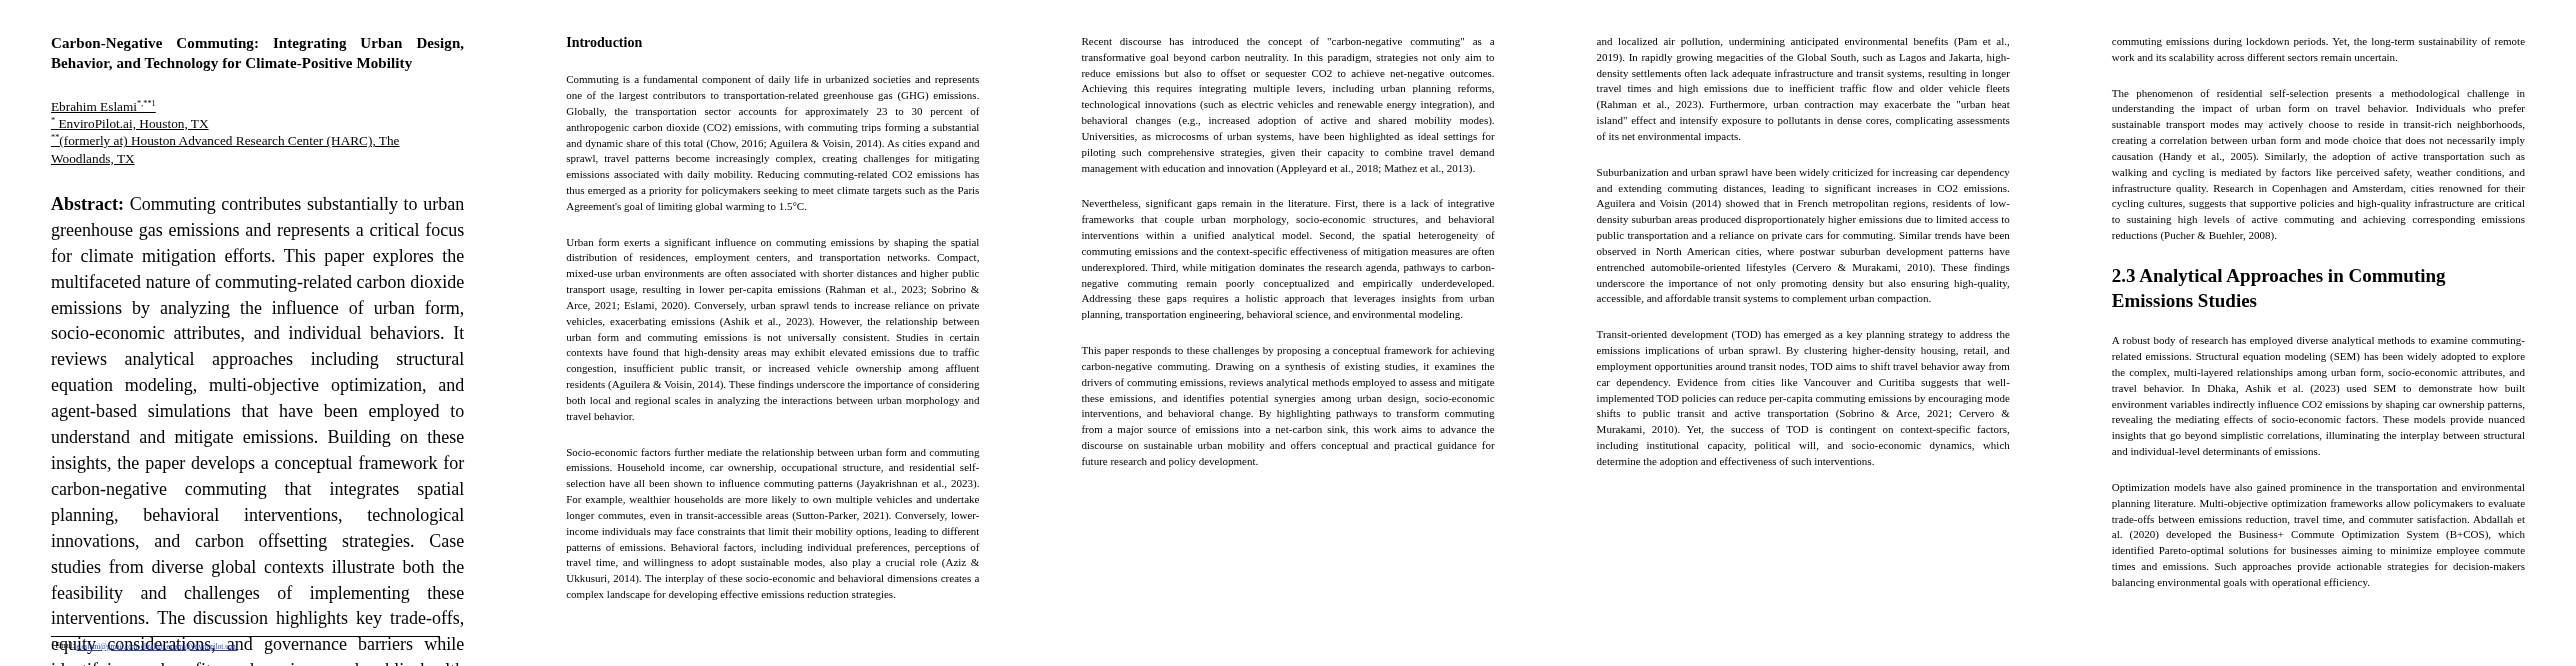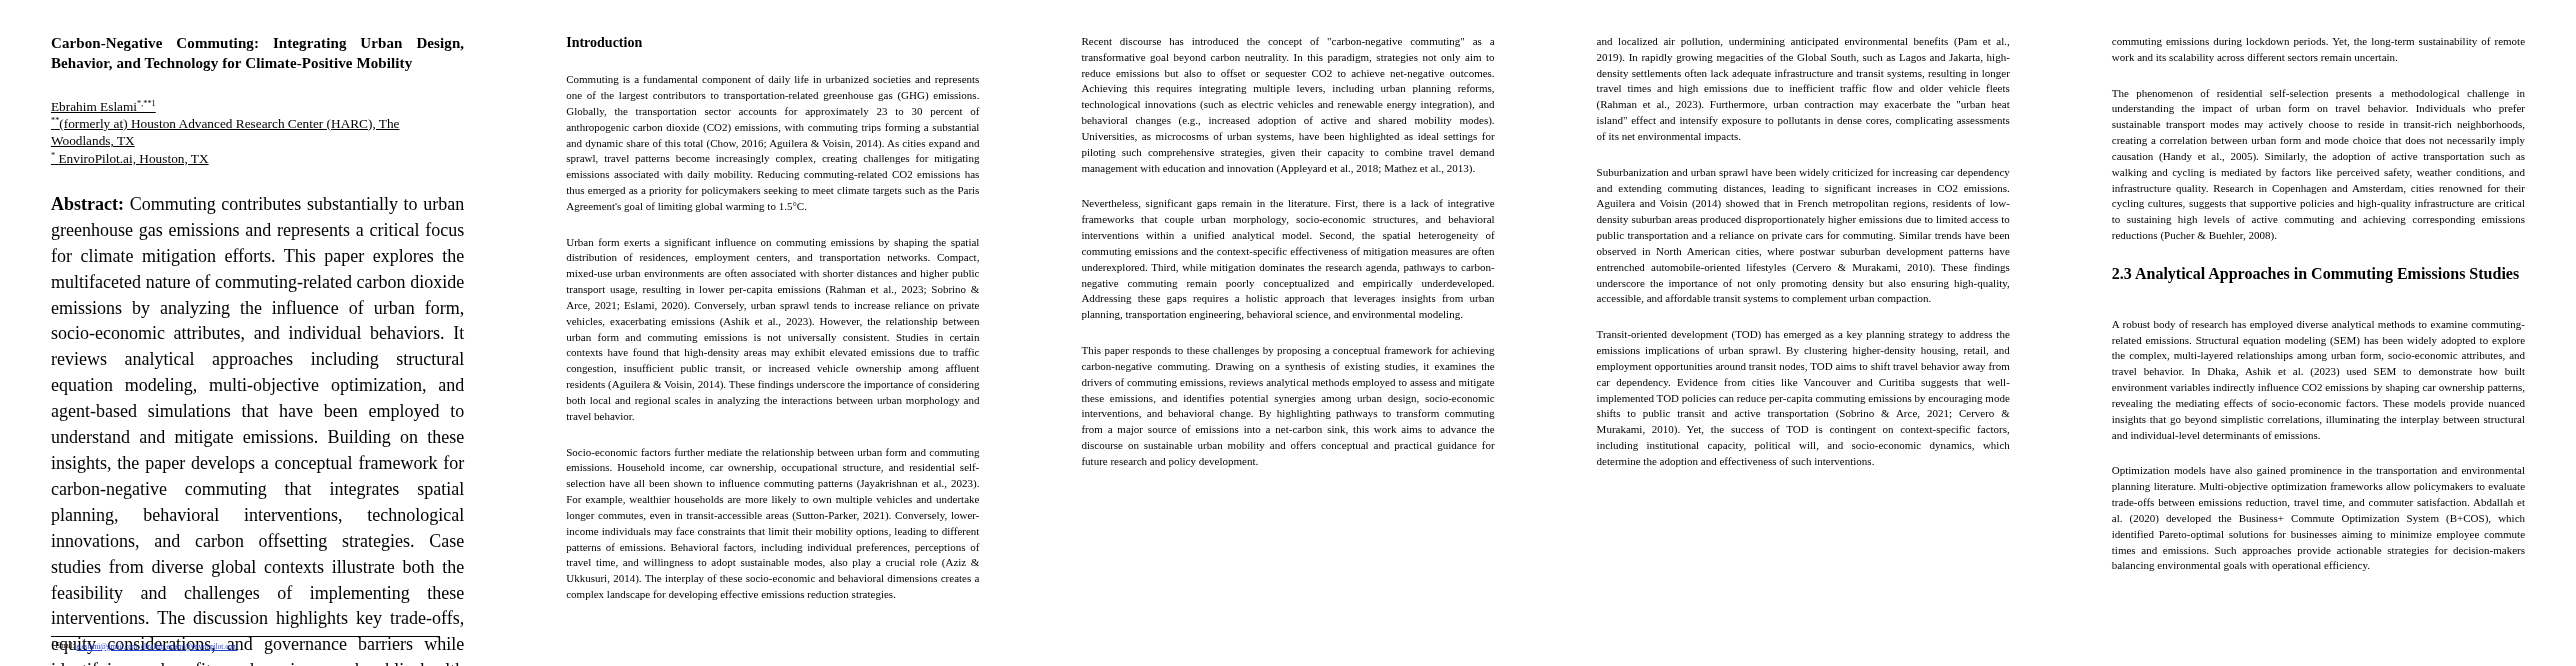--- a/index.html
+++ b/index.html
@@ -98,45 +98,45 @@
     margin-top: 45px;
   }
 
   h2.sec {
     font-size: 14px;
     font-weight: bold;
     line-height: 1.3;
     margin: 0 0 20px 0;
   }
   h3.subsec {
-    font-size: 16px;
+    font-size: 19px;
     font-weight: bold;
     line-height: 1.3;
-    margin: 0 0 32px 0;
+    margin: 0 0 20px 0;
   }
   p.body {
     font-size: 11px;
     line-height: 1.44;
     text-align: justify;
     margin: 0 0 20px 0;
   }
   p.body:last-child { margin-bottom: 0; }
 </style>
 </head>
 <body>
 
 <div class="spread">
 
   <div class="page">
     <h1 class="paper-title">Carbon-Negative Commuting: Integrating Urban Design, Behavior, and Technology for Climate-Positive Mobility</h1>
 
     <div class="author-block">
       <p class="author-name"><span>Ebrahim Eslami</span><sup>*,**1</sup></p>
+      <p class="affil"><sup>*</sup> <span>EnviroPilot.ai, Houston, TX</span></p>
       <p class="affil"><sup>**</sup><span>(formerly at) Houston Advanced Research Center (HARC), The Woodlands, TX</span></p>
-      <p class="affil"><sup>*</sup> <span>EnviroPilot.ai, Houston, TX</span></p>
     </div>
 
     <p class="abstract-para"><b>Abstract:</b><span> Commuting contributes substantially to urban greenhouse gas emissions and represents a critical focus for climate mitigation efforts. This paper explores the multifaceted nature of commuting-related carbon dioxide emissions by analyzing the influence of urban form, socio-economic attributes, and individual behaviors. It reviews analytical approaches including structural equation modeling, multi-objective optimization, and agent-based simulations that have been employed to understand and mitigate emissions. Building on these insights, the paper develops a conceptual framework for carbon-negative commuting that integrates spatial planning, behavioral interventions, technological innovations, and carbon offsetting strategies. Case studies from diverse global contexts illustrate both the feasibility and challenges of implementing these interventions. The discussion highlights key trade-offs, equity considerations, and governance barriers while identifying co-benefits such as improved public health and urban resilience. The paper concludes by emphasizing the need for interdisciplinary research and adaptive policymaking to operationalize carbon-negative commuting and align urban mobility systems with global decarbonization goals.</span></p>
 
     <p class="keywords-para"><b>Keywords:</b><span> Commuting emissions; carbon-negative mobility; urban form; sustainable transport; behavioral interventions; policy integration; climate mitigation</span></p>
 
     <div class="footnote"><sup>1</sup> <span>Email: </span><a href="#">e.eslami@gmail.com, ebrahim.eslami@enviropilot.com</a></div>
   </div>
 
   <div class="page">

